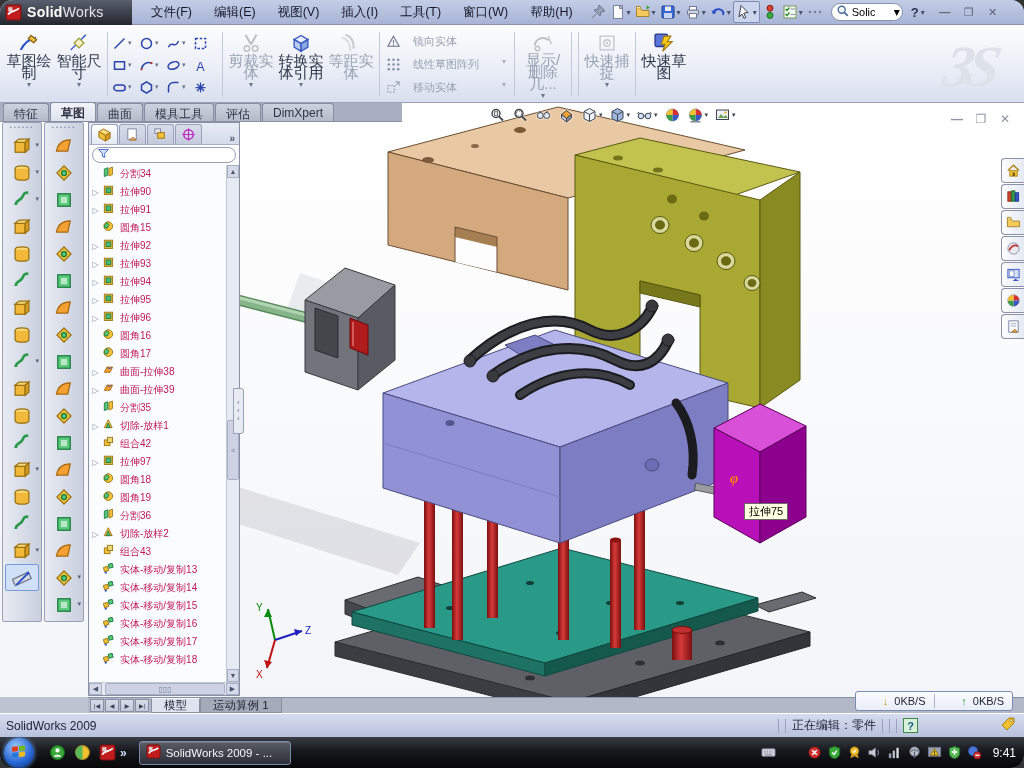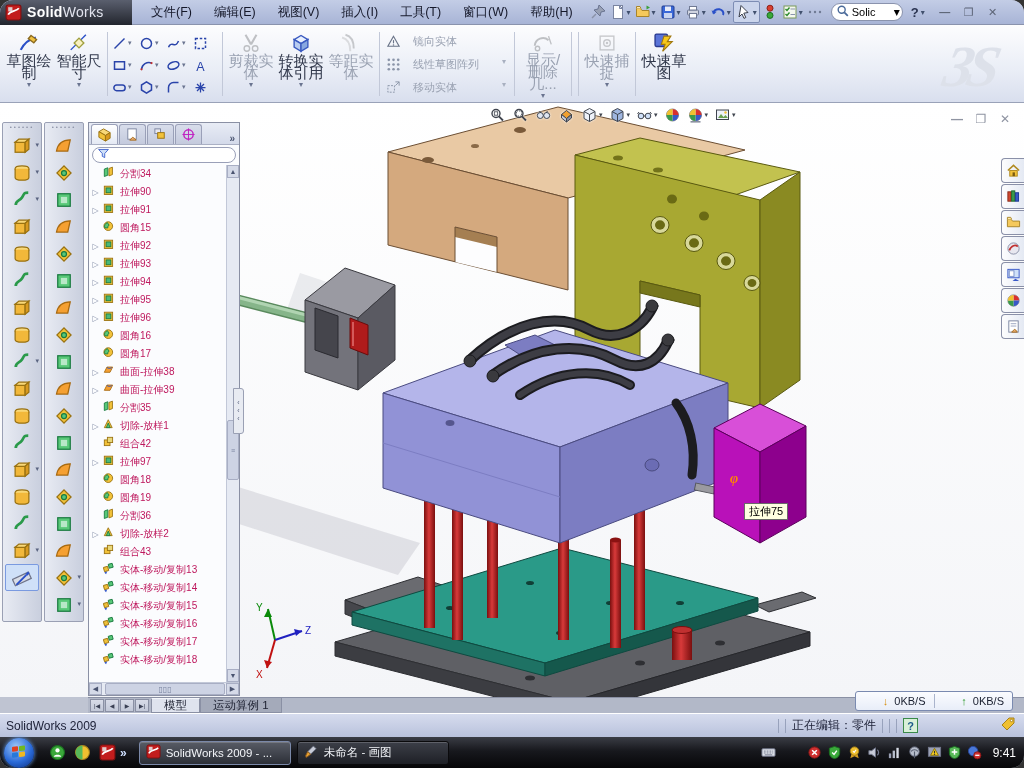--- a/index.html
+++ b/index.html
@@ -751,20 +751,28 @@
               <rect x="3" y="2" width="10" height="12" fill="#fff" stroke="#7a84a0"></rect>
               <line x1="5" y1="5" x2="11" y2="5" stroke="#9aa4c0"></line>
               <line x1="5" y1="7.5" x2="11" y2="7.5" stroke="#9aa4c0"></line>
               <path d="M6 14l3-3 1.5.8L12 14z" fill="#f0b070" stroke="#a06a20"></path>
             </svg>
           </div>
         </div>
       <div class="vtooltip">拉伸75</div>
     </div>
 
+    <div class="tabstrip" id="tabstrip">
+        <div class="ctab">特征</div>
+        <div class="ctab active">草图</div>
+        <div class="ctab">曲面</div>
+        <div class="ctab">模具工具</div>
+        <div class="ctab">评估</div>
+        <div class="ctab">DimXpert</div>
+      </div>
 
     <div class="lefttools" id="lefttools">
         <div class="ltcol">
           <div class="ltgrip">••••••</div>
           <div class="lticon">
             <svg width="20" height="20" viewBox="0 0 16 16">
               <rect x="2.5" y="5" width="8" height="8" fill="#f2b83a" stroke="#9a7210"></rect>
               <path d="M2.5 5l3-2.5h8L10.5 5z" fill="#f8d878" stroke="#9a7210"></path>
               <path d="M10.5 13V5l3-2.5v8z" fill="#d89a20" stroke="#9a7210"></path>
             </svg>
@@ -1343,27 +1351,20 @@
     <span class="tbchevron">»</span>
     <div class="taskbtns" id="taskbtns">
         <div class="taskbtn active">
           <span><svg width="15" height="15" viewBox="0 0 16 16">
               <rect x="1" y="1" width="14" height="14" rx="2" fill="#c21d1d" stroke="#7c1010"></rect>
               <path d="M3 10c2-4 8-3 10-6" stroke="#fff" fill="none" stroke-width="1.6"></path>
               <rect x="3" y="3" width="4" height="4" fill="#e8e8e8" opacity=".85"></rect>
             </svg></span>
           <span>SolidWorks 2009 - ...</span>
         </div>
-        <div class="taskbtn">
-          <span><svg width="15" height="15" viewBox="0 0 16 16">
-              <path d="M10 2l3 3-6 6-3-3z" fill="#c8ccd8" stroke="#5a6070"></path>
-              <path d="M4 8l3 3-4 3H2v-2z" fill="#e8a030" stroke="#8a5a20"></path>
-            </svg></span>
-          <span>未命名 - 画图</span>
-        </div>
       </div>
     <div class="tray" id="tray">
         <div class="trayicon" style="margin-right: 26px;">
           <svg width="15" height="15" viewBox="0 0 16 16">
             <rect x="1" y="4" width="14" height="8" rx="1" fill="#dfe3ea" stroke="#70758a"></rect>
             <path d="M3 6.5h2M6 6.5h2M9 6.5h2M12 6.5h1M3 8.5h2M6 8.5h2M9 8.5h2M12 8.5h1M4 10.5h8" stroke="#70758a"></path>
           </svg>
         </div>
         <div class="trayicon">
           <svg width="15" height="15" viewBox="0 0 16 16">

